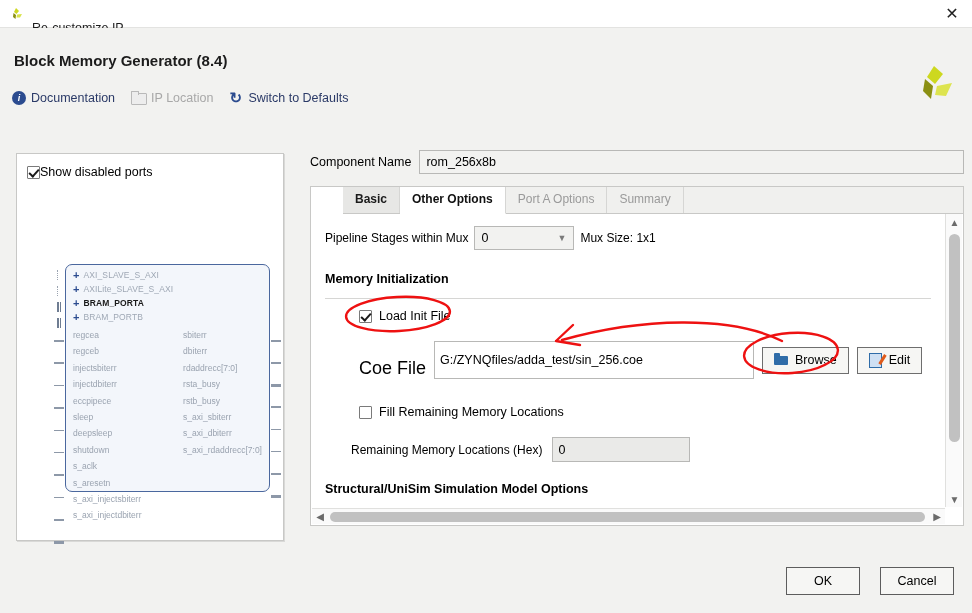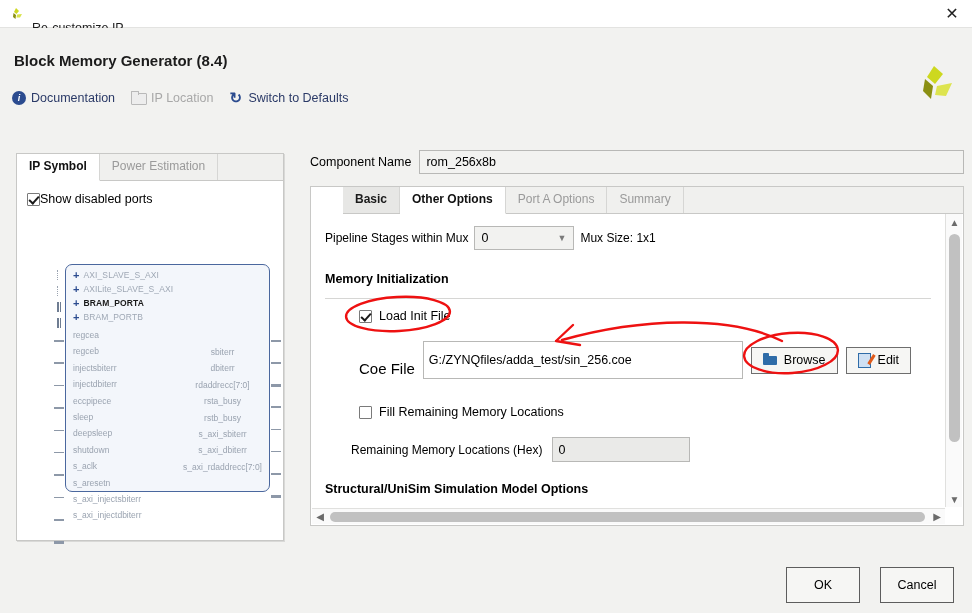--- a/index.html
+++ b/index.html
@@ -105,21 +105,21 @@
     border:1.5px solid #4a679e; border-radius:7px;
     background:#f3f6fb;
   }
   .bus-list { position:absolute; left:8px; top:4px; }
   .bus-row { display:flex; align-items:center; gap:4px; height:14px; font-size:8.5px; letter-spacing:0.1px; }
   .bus-plus { color:#2b4b8f; font-weight:bold; font-size:11px; line-height:9px; }
   .bus-row.dim { color:#9fa8b5; }
   .bus-row.on { color:#1a1a1a; font-weight:bold; }
 
   .ports-left { position:absolute; left:8px; top:66px; }
-  .ports-right{ position:absolute; right:8px; top:83px; text-align:center; }
+  .ports-right{ position:absolute; right:8px; top:66px; text-align:left; }
   .port { height:16.4px; font-size:8.5px; color:#9aa3b0; white-space:nowrap; }
 
   .pin-col-l { position:absolute; left:-11px; top:70px; }
   .pin-col-r { position:absolute; right:-11px; top:70px; }
   .pin { height:16.4px; }
   .pin i { display:block; width:10px; height:1.5px; background:#8d98a8; margin-top:6px; }
   .pin.bold i { height:3px; background:#8d98a8; margin-top:5px; }
   .bus-pins-l { position:absolute; left:-8px; top:4px; }
   .bus-pin { height:14px; }
   .bus-pin i { display:block; width:3px; height:10px; border-left:1.5px dotted #9aa3b0; margin-top:2px; }
@@ -152,21 +152,21 @@
   }
   .sel-box .chev { position:absolute; right:7px; color:#7a7a7a; font-size:9px; }
 
   .section-hdr { font-size:12.5px; font-weight:bold; margin:0 0 12px 0; }
   .hr { height:1px; background:#d6d6d4; margin: 4px 14px 10px 0; }
 
   .indent { margin-left:34px; }
   .chk-row { display:flex; align-items:center; gap:7px; font-size:12.5px; margin-bottom:18px; }
 
   .coe-row { display:flex; align-items:center; gap:8px; margin-bottom:26px; }
-  .coe-label { font-size:15px;margin-top:17px; }
+  .coe-label { font-size:18px;margin-top:17px; }
   .text-input {
     width:320px; height:38px; background:#fff; border:1px solid #b8b8b6;
     display:flex; align-items:center; padding:0 5px; font-size:12.5px;
   }
   .btn {
     height:27px; border:1px solid #6e6e6e; background:#f6f6f4;
     display:flex; align-items:center; justify-content:center; gap:6px;
     padding:0 11px; font-size:12.5px; cursor:pointer;
   }
   .ico-folder-blue { width:15px;height:12px;position:relative;flex:none; }
@@ -190,21 +190,21 @@
   .vsb .thumb { position:absolute; left:3px; top:20px; width:11px; height:208px; background:#c1c1c1; border-radius:6px; cursor:pointer; }
   .hsb { position:absolute; left:1px; right:18px; bottom:1px; height:16px; background:#fafafa; border-top:1px solid #e0e0de; }
   .hsb .arrow { position:absolute; top:0; width:16px;height:15px;display:flex;align-items:center;justify-content:center;color:#6b6b6b;font-size:10px;cursor:pointer; }
   .hsb .arrow.l{left:0;} .hsb .arrow.r{right:0;}
   .hsb .thumb{ position:absolute; left:18px; right:20px; top:3px; height:10px; background:#c1c1c1; border-radius:6px; cursor:pointer;}
 
   
   .footer { position:absolute; left:0; right:0; bottom:0; height:60px; background:#f2f2f0; }
   .foot-btns { position:absolute; right:18px; top:14px; display:flex; gap:20px; }
   .foot-btn {
-    width:74px;height:36px;border:1px solid #5d5d5d;background:#f6f6f4;
+    width:74px;height:28px;border:1px solid #5d5d5d;background:#f6f6f4;
     display:flex;align-items:center;justify-content:center;font-size:12.5px;cursor:pointer;
   }
 
   
   .annot { position:absolute; left:0; top:0; width:972px; height:613px; pointer-events:none; }
 </style>
 </head>
 <body>
 
 <div class="titlebar">
@@ -238,25 +238,20 @@
   <div class="logo-big">
     <svg width="42" height="42" viewBox="0 0 42 42">
       <polygon points="22,4 31,12 23,22 15,15" fill="#cdd81f"></polygon>
       <polygon points="13,17 21,24 19,37 11,29" fill="#8a8f12"></polygon>
       <polygon points="25,24 40,21 34,34 23,33" fill="#dde44f"></polygon>
     </svg>
   </div>
 </div>
 
 <div class="left-panel">
-  <div class="lp-tabs">
-    <div class="lp-tab active">IP Symbol</div>
-    <div class="lp-tab inactive">Power Estimation</div>
-    <div class="lp-tab filler"></div>
-  </div>
 
   <div class="lp-check">
     <span class="cb checked"></span>
     <span>Show disabled ports</span>
   </div>
 
   <div class="symbol-wrap">
     <div class="symbol-box"></div>
 
     <div class="bus-pins-l">

